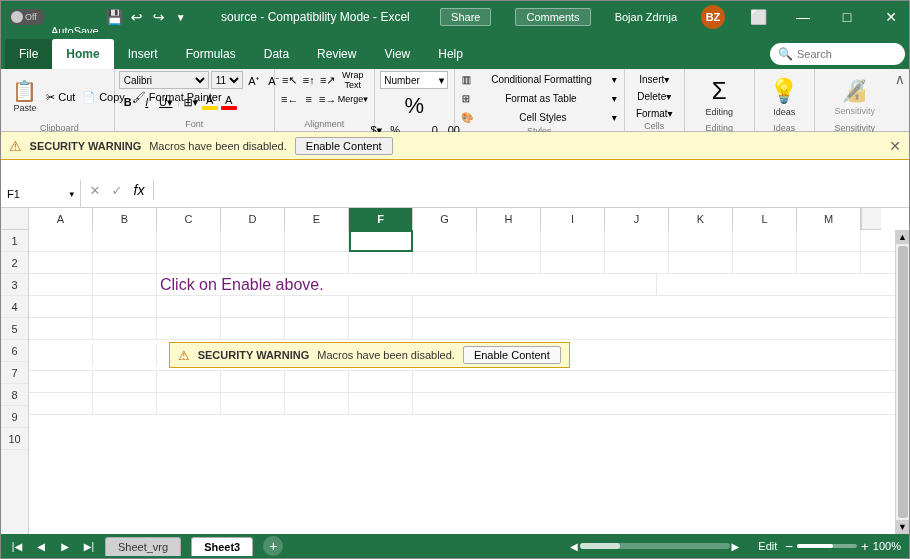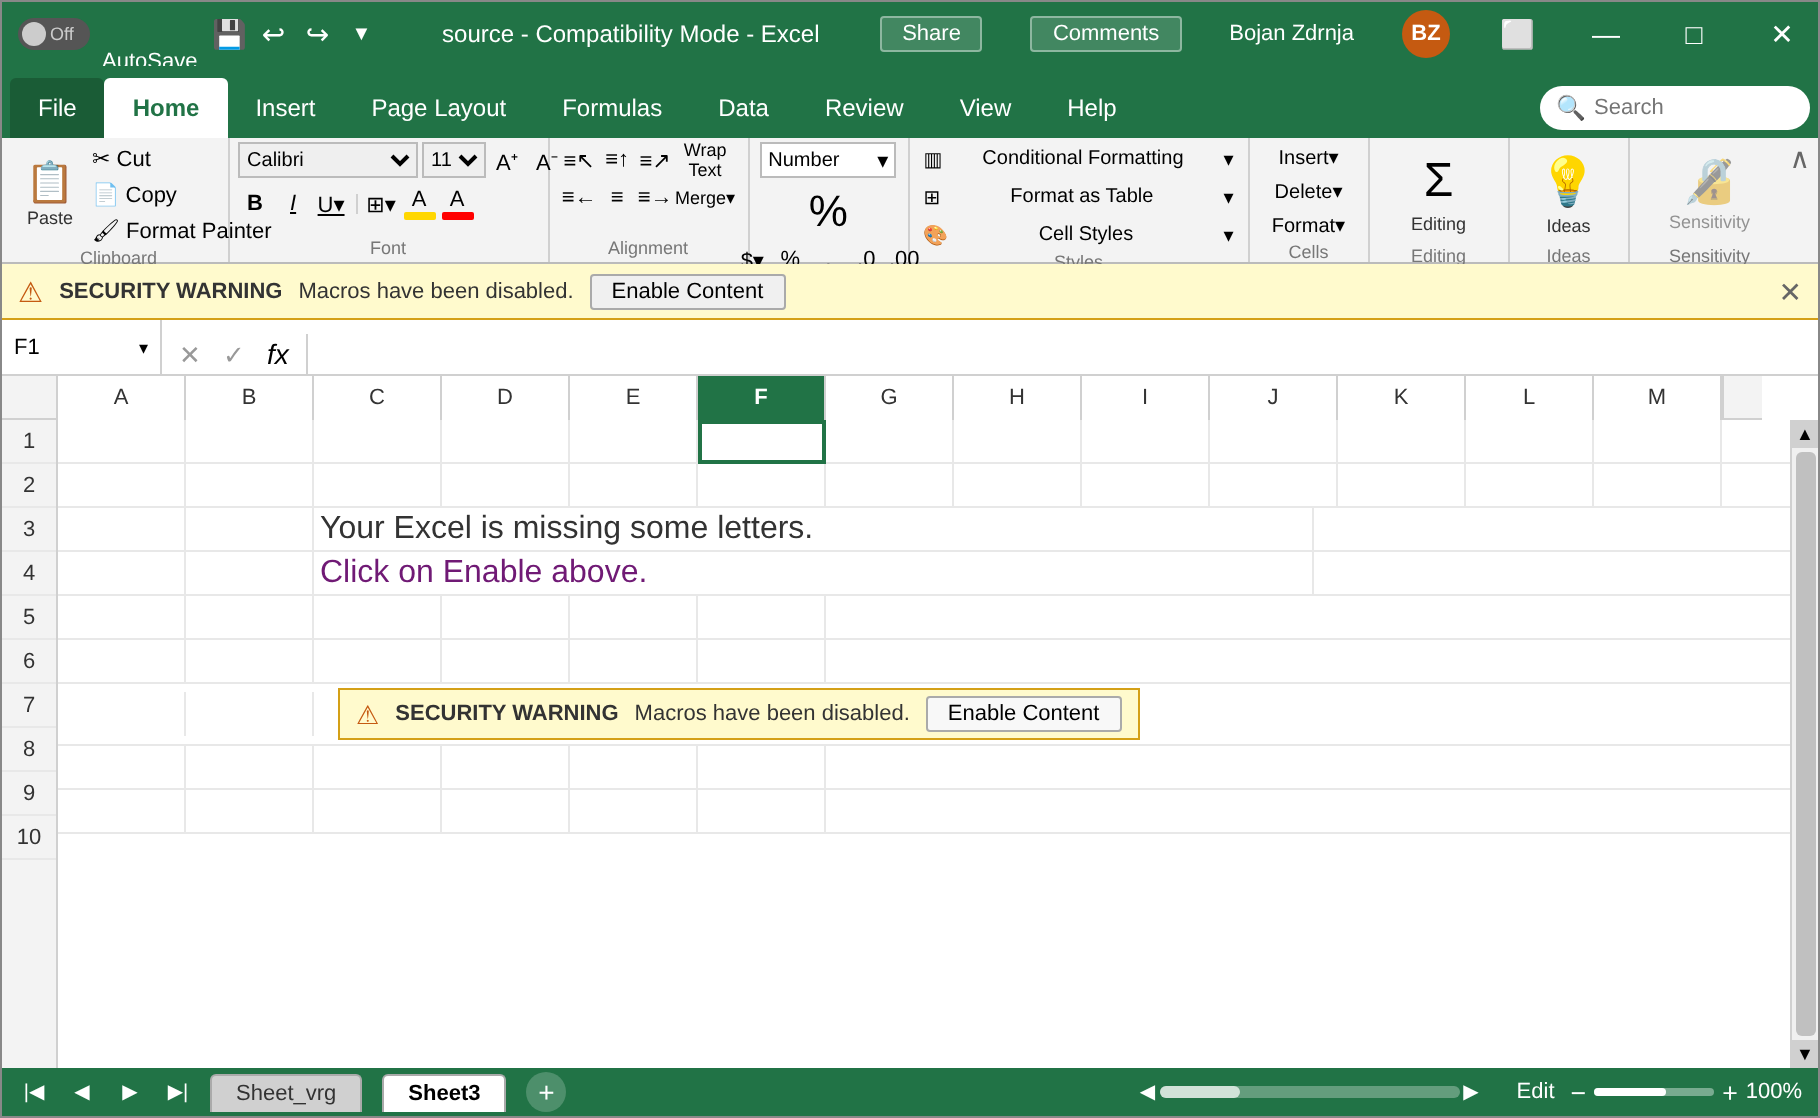--- a/index.html
+++ b/index.html
@@ -67,24 +67,25 @@
     }
     .tab.active {
       background: #fff;
       color: #217346;
       font-weight: 600;
     }
 
     
     .formula-bar {
       height: 28px;
-      display: flex; align-items: flex-end;
+      display: flex; align-items: flex-start;
       border-bottom: 1px solid #d0d0d0;
       background: #fff;
       padding: 0;
+      margin-top: 20px;
     }
     .cell-ref-box {
       width: 80px; height: 100%;
       border-right: 1px solid #d0d0d0;
       display: flex; align-items: center;
       padding: 0 6px;
       font-size: 11px;
     }
     .formula-icons {
       display: flex; align-items: center; gap: 2px;
@@ -292,21 +293,21 @@
     }
     .icon-btn .lbl { font-size: 9px; color: #333; margin-top: 2px; text-align: center; white-space: nowrap; }
     .icon-shape { font-size: 20px; line-height: 1; }
     .small-btn {
       display: flex; align-items: center; gap: 2px;
       padding: 1px 3px;
       cursor: pointer; border-radius: 2px;
       border: none; background: none;
       font-size: 11px; white-space: nowrap; height: 17px;
     }
-    .small-btns-col { display: flex; flex-direction: column; gap: 1px; justify-content: center; }
+    .small-btns-col { display: flex; flex-direction: row; gap: 1px; justify-content: center; }
     .font-selector-row { display: flex; align-items: center; gap: 2px; margin-bottom: 2px; }
     .font-sel { width: 90px; height: 18px; font-size: 10px; border: 1px solid #bbb; }
     .size-sel { width: 32px; height: 18px; font-size: 10px; border: 1px solid #bbb; }
     .fmt-btns-row { display: flex; align-items: center; gap: 1px; }
     .fmt-btn { width: 18px; height: 18px; font-size: 11px; border: none; background: none; cursor: pointer; border-radius: 2px; display: flex; align-items: center; justify-content: center; }
     .underline-btn { text-decoration: underline; }
     .color-strip { width: 16px; height: 4px; margin-top: 0; border-radius: 1px; }
     .divider-v { width: 1px; background: #d0d0d0; margin: 4px 2px; align-self: stretch; }
   </style>
 </head>
@@ -342,21 +343,20 @@
       <button class="title-btn">—</button>
       <button class="title-btn">□</button>
       <button class="title-btn close-btn">✕</button>
     </div>
   </div>
 
   <div class="tab-bar">
     <div class="tab" style="background:#1a5c36; color:white;">File</div>
     <div class="tab active">Home</div>
     <div class="tab">Insert</div>
-    <div class="tab">Page Layout</div>
     <div class="tab">Formulas</div>
     <div class="tab">Data</div>
     <div class="tab">Review</div>
     <div class="tab">View</div>
     <div class="tab">Help</div>
 
     <div style="margin-left:auto; display:flex; align-items:center; padding-bottom:4px;">
       <div style="display:flex;align-items:center;background:white;border-radius:12px;padding:2px 8px;gap:4px;height:22px;">
         <span style="color:#555;font-size:12px;">🔍</span>
         <input type="text" style="border: none; outline: none; font-size: 11px; width: 100px; color: rgb(51, 51, 51);" placeholder="Search">
@@ -600,27 +600,20 @@
           <div class="cell"></div>
           <div class="cell"></div>
           <div class="cell"></div>
           <div class="cell"></div>
           <div class="cell"></div>
           <div class="cell"></div>
           <div class="cell"></div>
           <div class="cell"></div>
         </div>
 
-        <div class="grid-row">
-          <div class="cell"></div>
-          <div class="cell"></div>
-          <div class="cell" style="min-width:500px; font-size:16px; font-weight:400; color:#333;">
-            <span>Your Excel is missing some letters.</span>
-          </div>
-        </div>
 
 
         <div class="grid-row">
           <div class="cell"></div>
           <div class="cell"></div>
           <div class="cell" style="min-width:500px; font-size:16px; font-weight:400; color:#701a75;">
             <span>Click on Enable above.</span>
           </div>
         </div>
 

